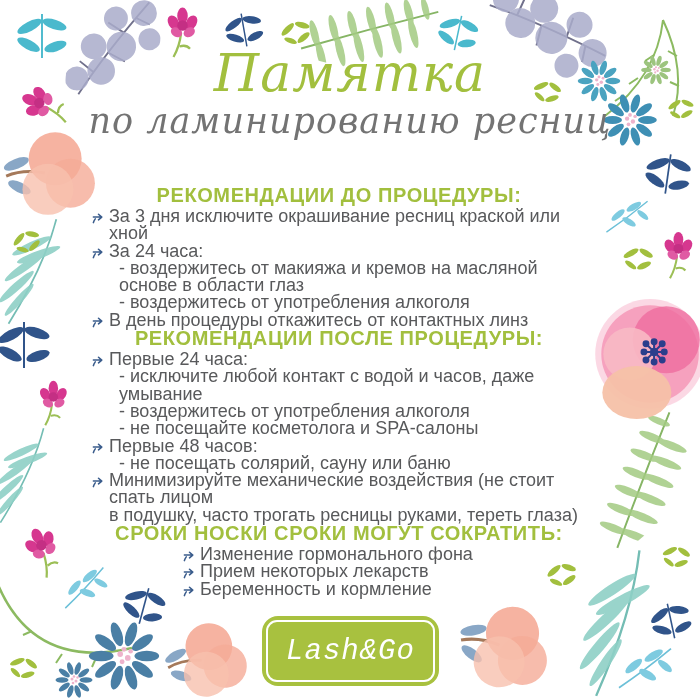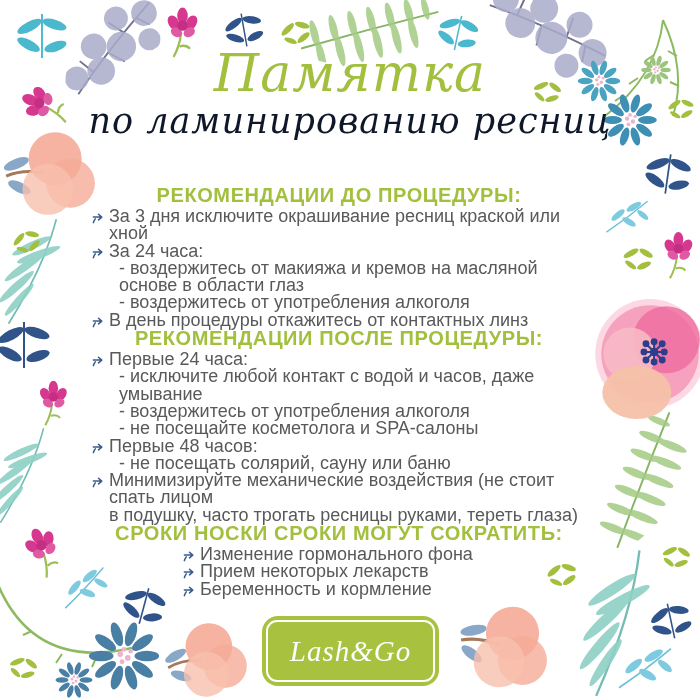--- a/index.html
+++ b/index.html
@@ -8,41 +8,41 @@
   .canvas{position:relative;width:700px;height:700px;background:#ffffff;overflow:hidden;}
 
   
   .decor{position:absolute;z-index:1;pointer-events:none;}
 
   
   .title{position:absolute;top:44px;left:0;right:0;text-align:center;z-index:2;}
   .title-line1{font-family:"DejaVu Serif",serif;font-style:italic;font-size:52px;
                line-height:1.12;color:#a2bf3e;letter-spacing:1px;}
   .title-line2{font-family:"DejaVu Serif",serif;font-style:italic;font-size:35px;
-               line-height:1.1;color:#0f172a;letter-spacing:1px;}
+               line-height:1.1;color:#737373;letter-spacing:1px;}
 
   
   .content{position:absolute;left:92px;top:186px;width:494px;z-index:2;}
   .memo-section + .memo-section{}
   .section-header{margin:0 0 4px 0;font-size:20px;font-weight:bold;color:#a2bf3e;
                   text-align:center;letter-spacing:0.6px;line-height:18px;}
   .section-list{list-style:none;margin:0;padding:0;}
   .section-list li{position:relative;padding-left:17px;font-size:18px;
                    line-height:17.3px;color:#58595b;}
   .section-list li.sub-item{padding-left:27px;}
   .bullet-icon{position:absolute;left:0;top:2px;width:13px;height:13px;}
   .item-text{white-space:pre-line;}
   .memo-section.narrow .section-list{margin-left:91px;}
 
   
   .logo{position:absolute;left:262px;top:616px;width:177px;height:70px;z-index:3;
         background:#a8c13f;border-radius:16px;padding:4px;box-sizing:border-box;}
   .logo-inner{width:100%;height:100%;border:2px solid #ffffff;border-radius:11px;
               display:flex;align-items:center;justify-content:center;box-sizing:border-box;}
-  .logo-text{font-family:Liberation Serif, serif;font-style:italic;font-size:29px;
+  .logo-text{font-family:Liberation Mono, monospace;font-style:italic;font-size:29px;
              color:#ffffff;letter-spacing:1px;}
 
   .defs-holder{position:absolute;width:0;height:0;overflow:hidden;}
 </style>
 </head>
 <body>
 
 <svg class="defs-holder" aria-hidden="true">
   <defs>
     <g id="sym-euc">

